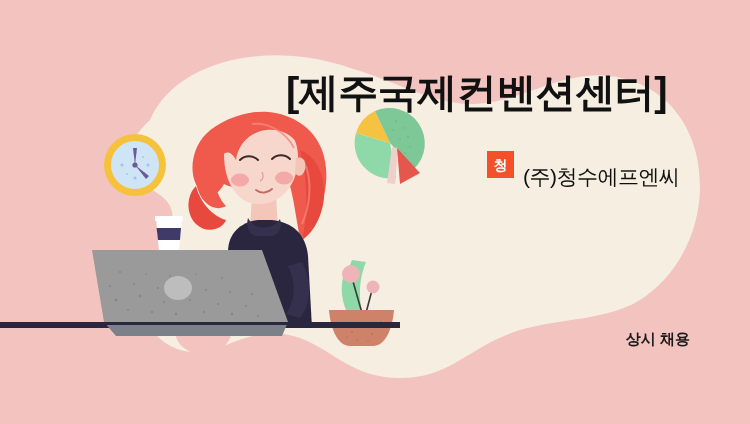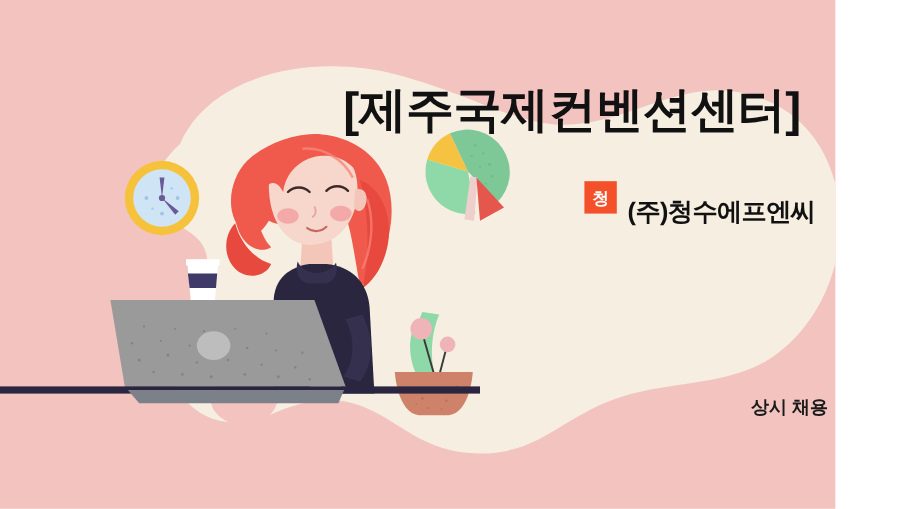--- a/index.html
+++ b/index.html
@@ -5,21 +5,21 @@
   html, body {
     margin: 0;
     padding: 0;
     background: #ffffff;
   }
   body {
     font-family: "Liberation Sans", "DejaVu Sans", sans-serif;
   }
   #banner {
     position: relative;
-    width: 696px;
+    width: 750px;
     height: 424px;
     overflow: hidden;
     background: #f2c3bf;
   }
   .layer {
     position: absolute;
     top: 0;
     left: 0;
     width: 750px;
     height: 424px;
@@ -55,21 +55,21 @@
     font-size: 14px;
     font-weight: bold;
     display: flex;
     align-items: center;
     justify-content: center;
     line-height: 1;
     flex: none;
   }
   .company-name {
     font-size: 21px;
-    font-weight: bold;
+    font-weight: normal;
     color: #111111;
     letter-spacing: -0.5px;
     line-height: 1;
     margin-top: 24px;
   }
   .status-text {
     position: absolute;
     right: 60px;
     top: 330px;
     font-size: 15px;

